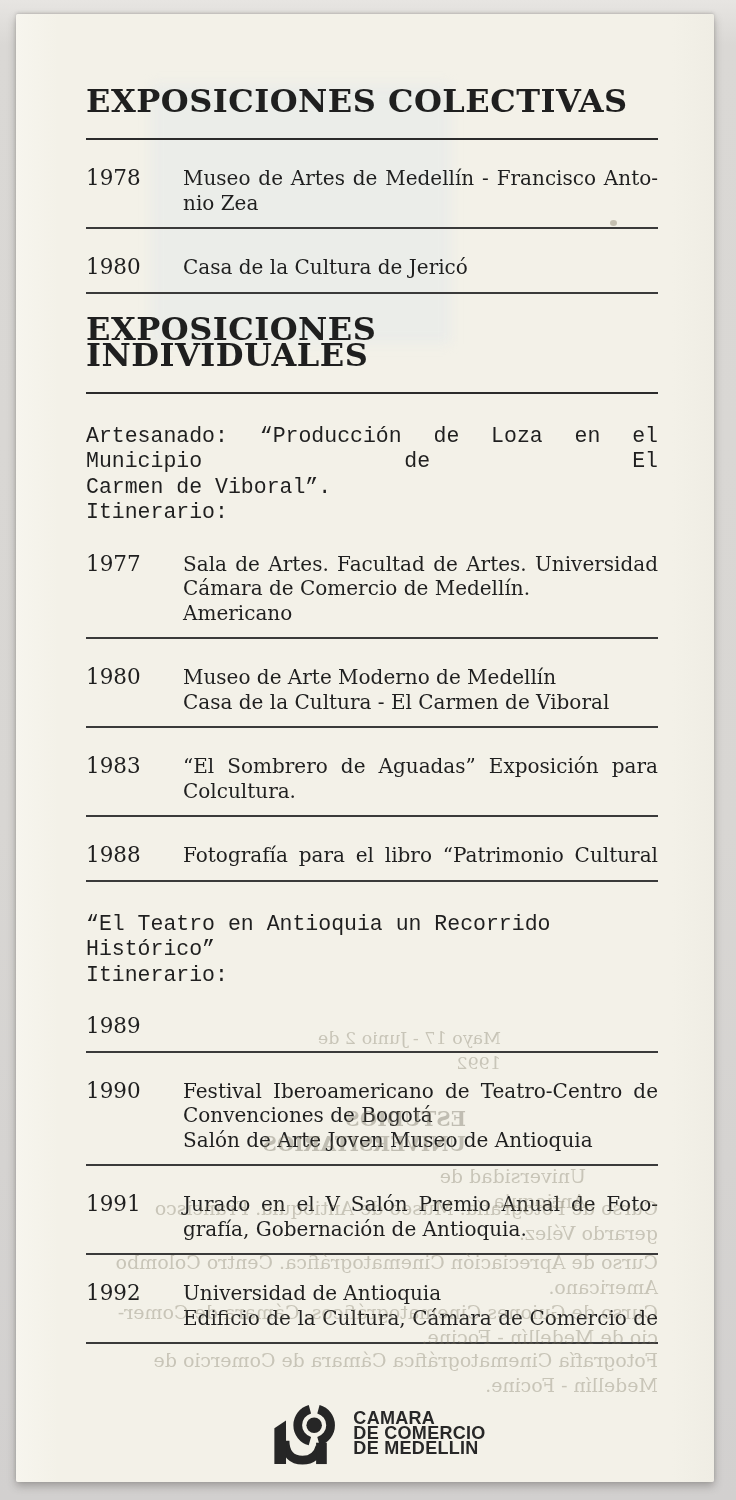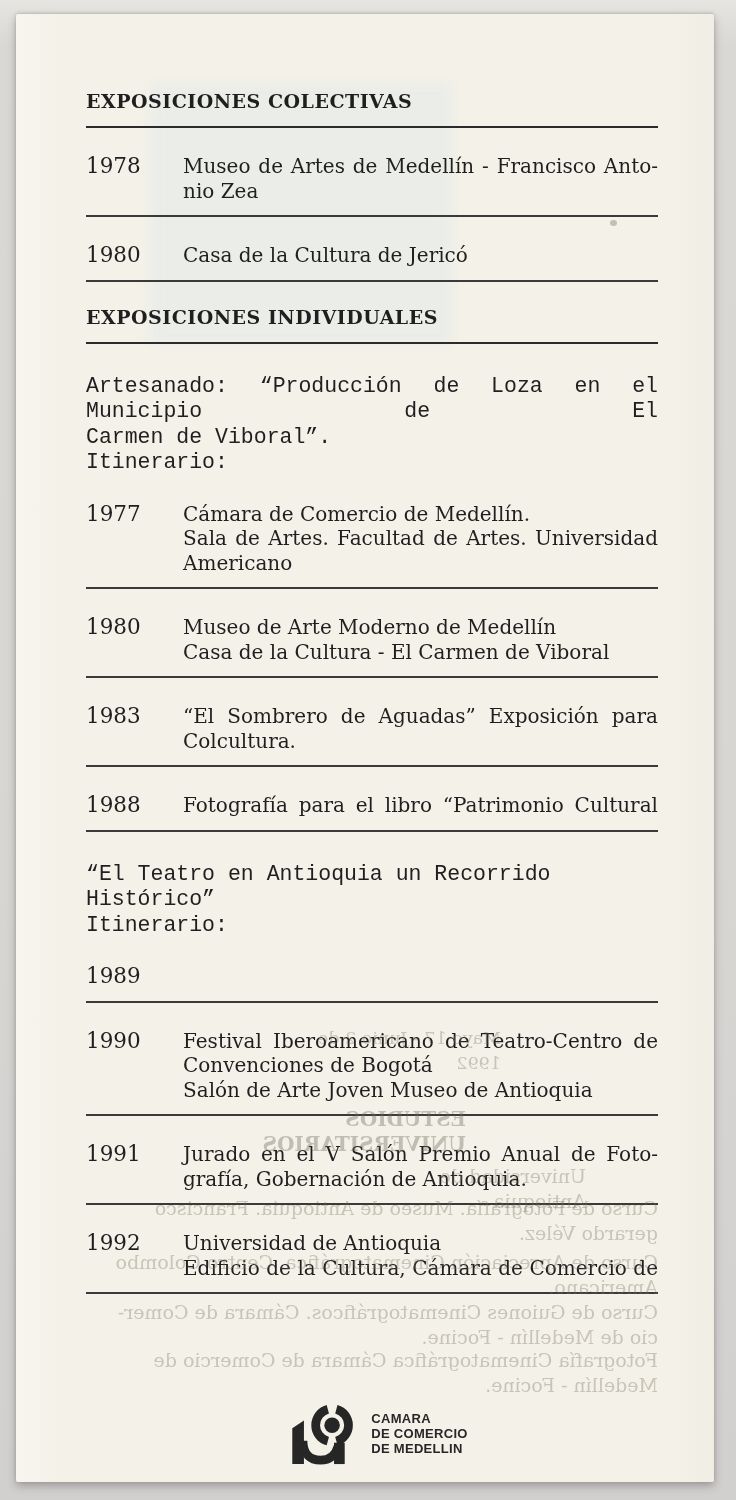--- a/index.html
+++ b/index.html
@@ -15,22 +15,22 @@
     border-radius:2px;
   }
   .scan-artifact {
     position:absolute; left:135px; top:70px; width:300px; height:260px;
     background:rgba(214,228,238,.28); filter:blur(6px); pointer-events:none;
   }
   .speck { position:absolute; left:594px; top:206px; width:7px; height:6px;
     border-radius:50%; background:rgba(140,130,108,.45); }
   .content { position:absolute; left:70px; top:0; width:572px; padding-top:74px; color:#1f1f1f; }
   .sec-heading {
-    font-size:19px; font-weight:bold; line-height:26px; letter-spacing:.5px;
-    padding-bottom:12px; border-bottom:2.5px solid #2b2b2b; margin-top:22px;
+    font-size:32px; font-weight:bold; line-height:26px; letter-spacing:.5px;
+    padding-bottom:24px; border-bottom:2.5px solid #2b2b2b; margin-top:22px;
   }
   .content > .sec-heading:first-child { margin-top:0; }
   .entry {
     display:flex; margin-top:26px; padding-bottom:12px; border-bottom:2px solid #3a3a3a;
   }
   .entry .year { width:97px; flex:none; font-size:21.5px; line-height:24.5px; }
   .entry .lines { flex:1; min-width:0; }
   .line { font-size:20px; line-height:24.5px; }
   .jline { text-align:justify; text-align-last:justify; }
   .paragraph { margin-top:30px; }
@@ -50,21 +50,21 @@
   .bleed-item:nth-child(6){ left:70px;  top:1286px; width:572px; }
   .bleed-item:nth-child(7){ left:70px;  top:1334px; width:572px; }
   
   .logo {
     position:absolute; left:50%; top:1386px; transform:translateX(-50%) translateX(12px);
     display:flex; align-items:center; gap:5px;
   }
   .logo-mark { width:80px; height:66px; flex:none; }
   .logo-text {
     font-family:"Liberation Sans","DejaVu Sans",sans-serif; font-weight:bold;
-    font-size:13px; line-height:15px; letter-spacing:.3px; color:#272727;
+    font-size:18px; line-height:15px; letter-spacing:.3px; color:#272727;
   }
 </style>
 </head>
 <body>
 
 <div class="paper">
   <div class="scan-artifact"></div>
   <div class="speck"></div>
 
   <div class="content">
@@ -86,22 +86,22 @@
       <div class="paragraph">
     <div class="lines">
           <div class="line jline">Artesanado: “Producción de Loza en el Municipio de El</div>
           <div class="line">Carmen de Viboral”.</div>
           <div class="line">Itinerario:</div>
         </div>
   </div>
       <div class="entry">
     <div class="year">1977</div>
     <div class="lines">
+          <div class="line jline">Sala de Artes. Facultad de Artes. Universidad</div>
           <div class="line">Cámara de Comercio de Medellín.</div>
-          <div class="line jline">Sala de Artes. Facultad de Artes. Universidad</div>
           <div class="line">Americano</div>
         </div>
   </div>
       <div class="entry">
     <div class="year">1980</div>
     <div class="lines">
           <div class="line">Museo de Arte Moderno de Medellín</div>
           <div class="line">Casa de la Cultura - El Carmen de Viboral</div>
         </div>
   </div>

